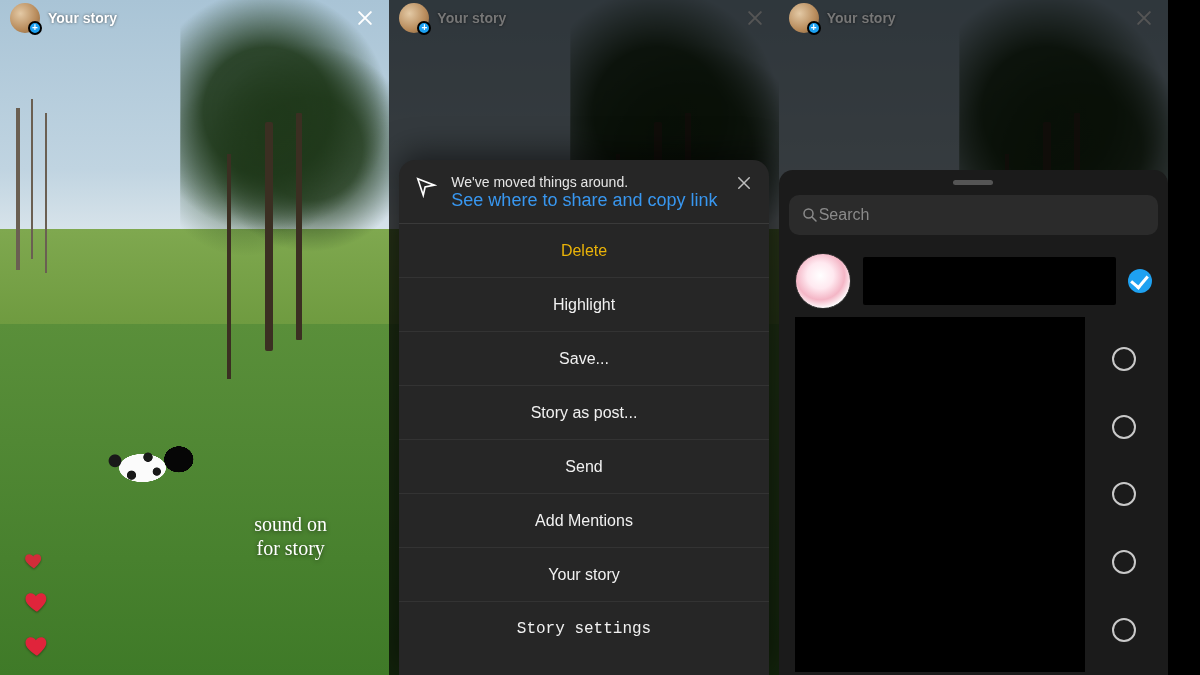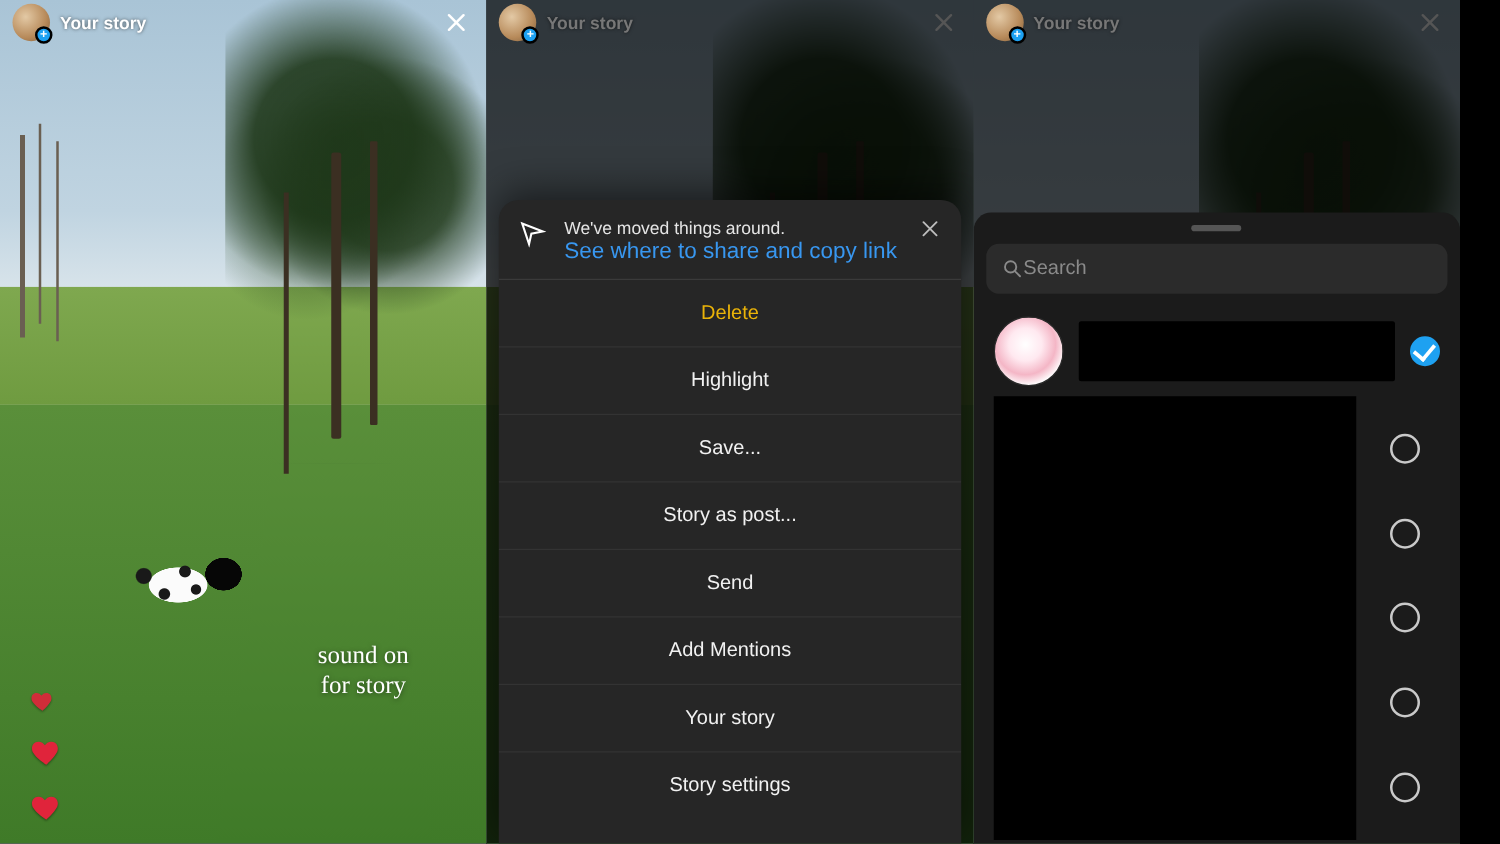--- a/index.html
+++ b/index.html
@@ -94,21 +94,21 @@
     border-bottom:1px solid #3a3a3a;
   }
   .share-glyph{ width:22px; height:22px; color:#fff; flex:0 0 auto; margin-top:2px; }
   .banner-text { font-size:14px; color:#e5e5e5; }
   .banner-link { color:#3897f0; font-size:18px; }
   .banner-close { margin-left:auto; color:#bdbdbd; width:18px; height:18px; }
   .sheet-item {
     height:54px; display:flex; align-items:center; justify-content:center;
     color:#f1f1f1; font-size:16px; border-bottom:1px solid #333;
   }
-  .sheet-item:last-child{ border-bottom:none; }
+  .sheet-item:last-child{ border-bottom:none;font-family:Liberation Mono, monospace; }
   .sheet-item.danger{ color:#eab308; }
 
   
   .share-sheet {
     position:absolute; left:0; right:0; bottom:0; top:170px;
     background:#1b1b1b; border-radius:14px 14px 0 0;
     padding:10px 10px 0 10px;
   }
   .grabber { width:40px; height:5px; background:#555; border-radius:3px; margin:0 auto 10px auto; }
   .searchbar {

